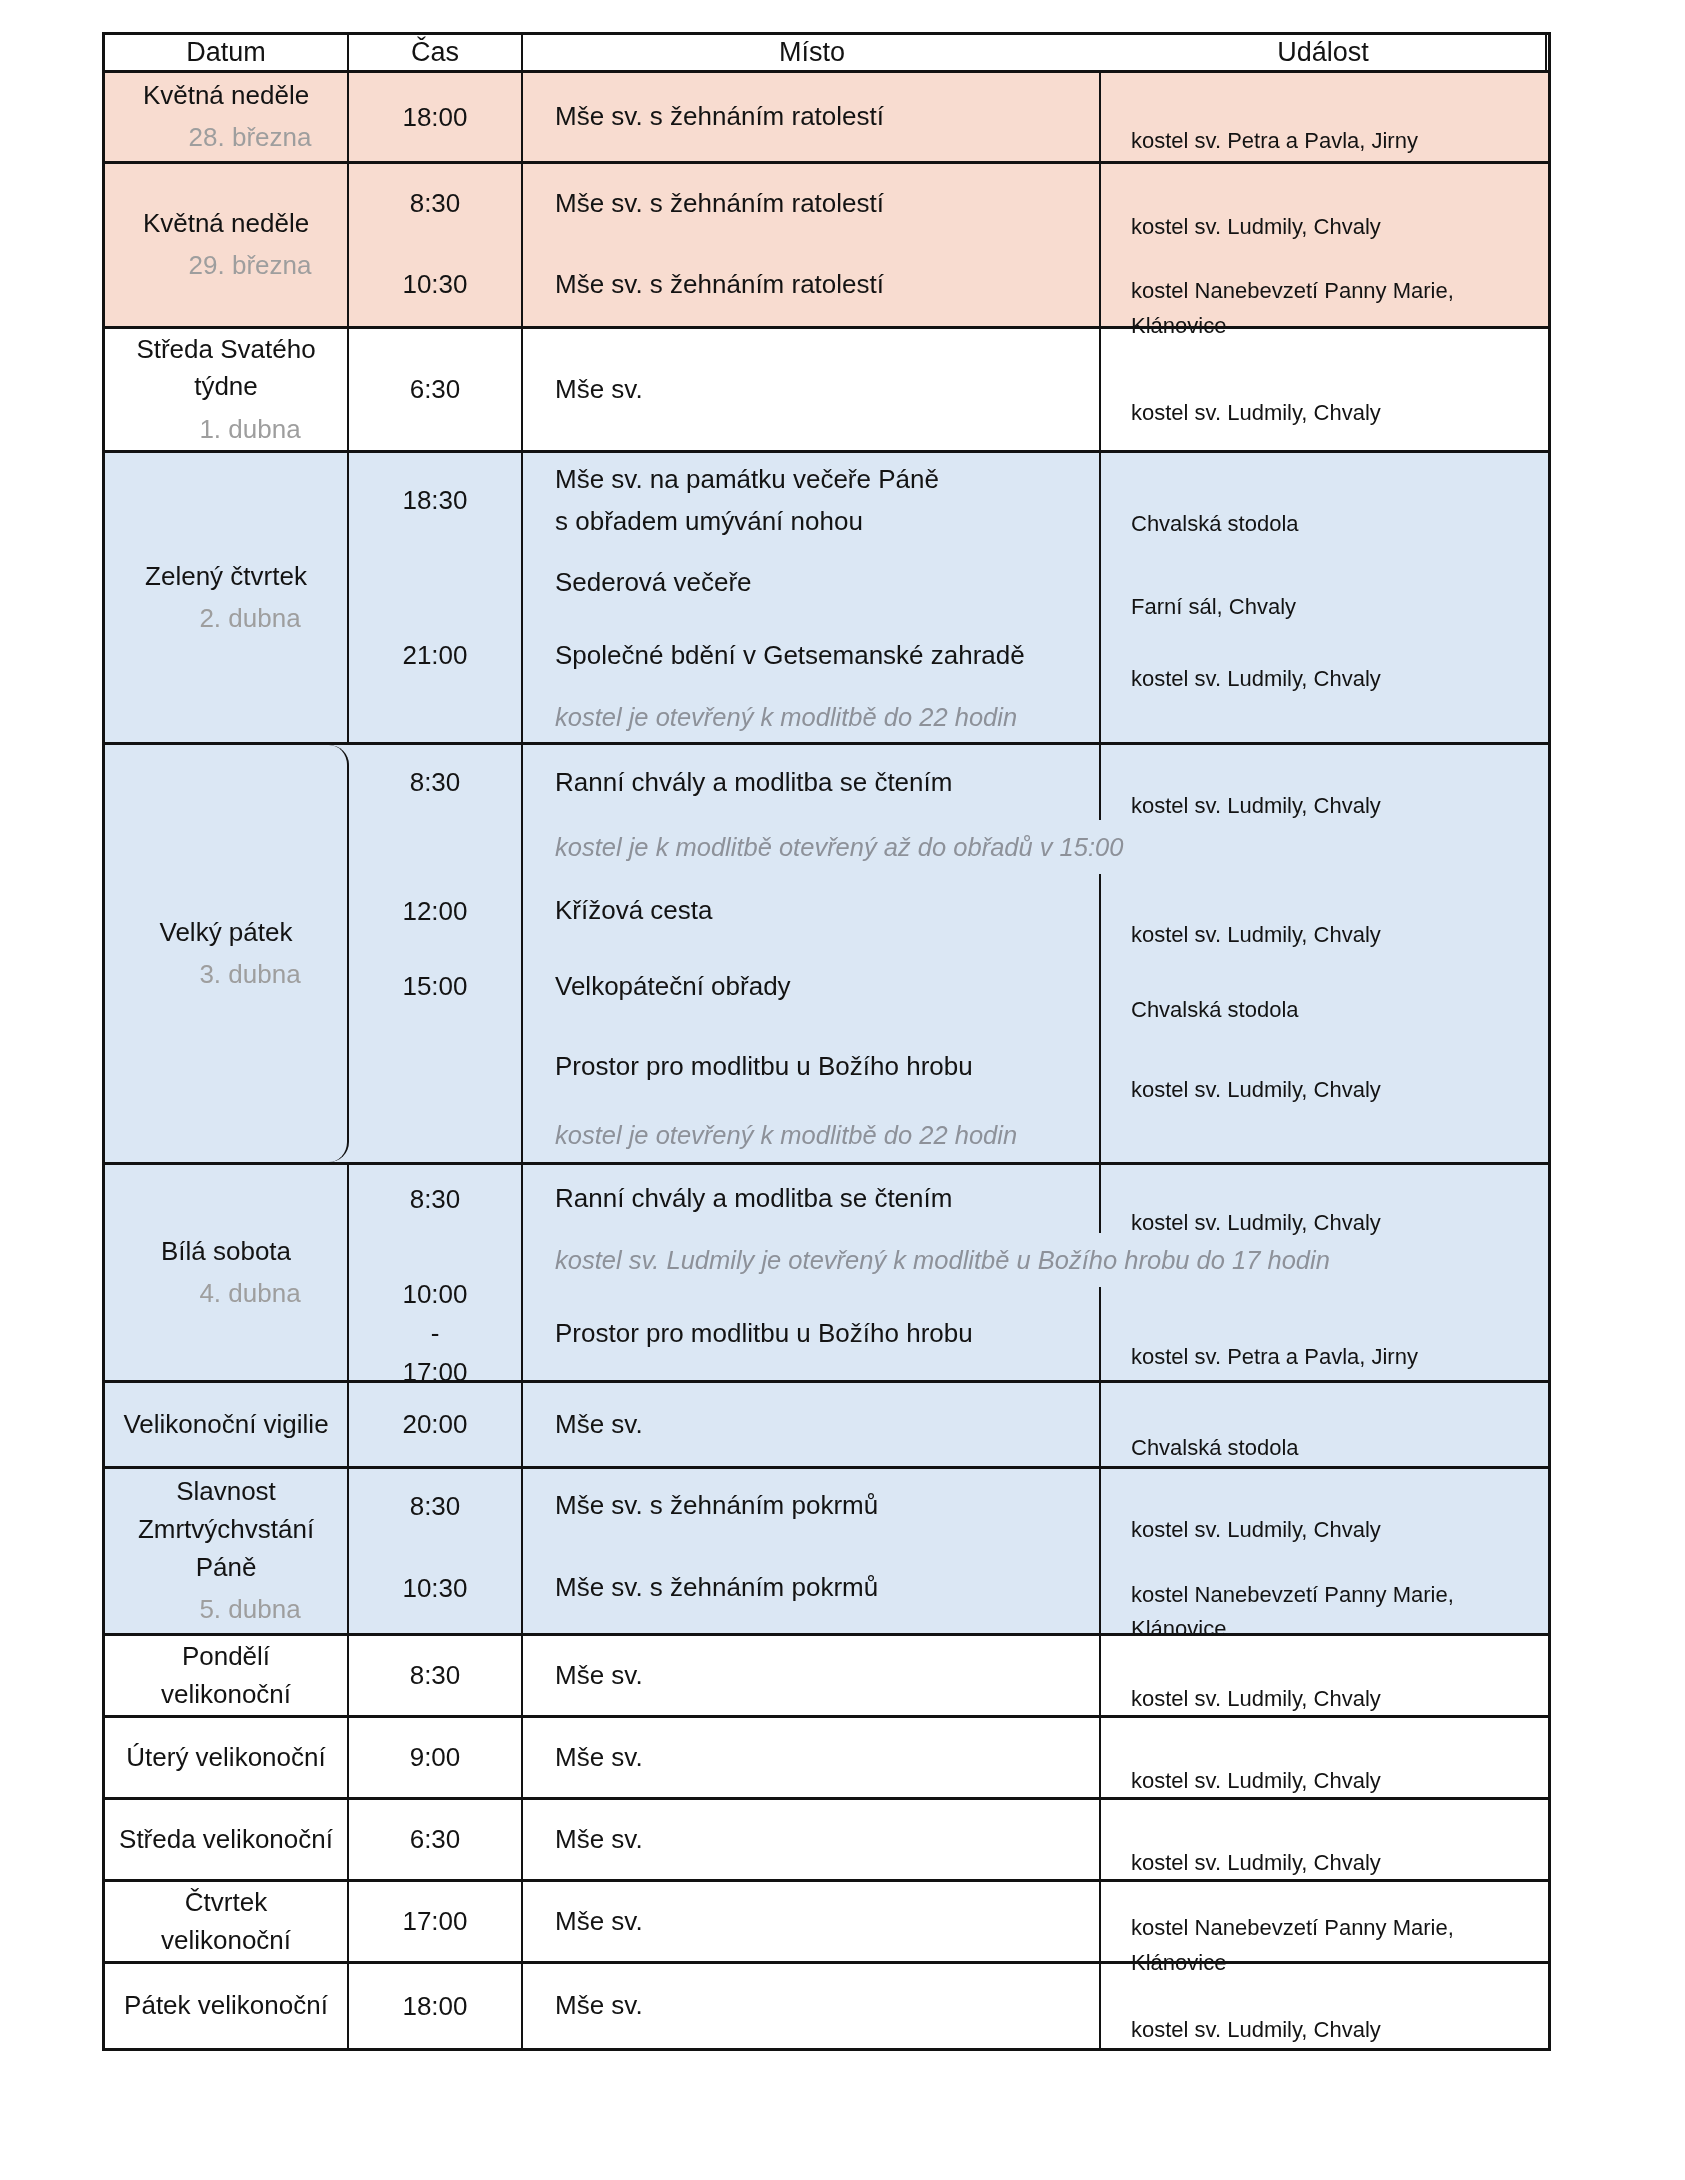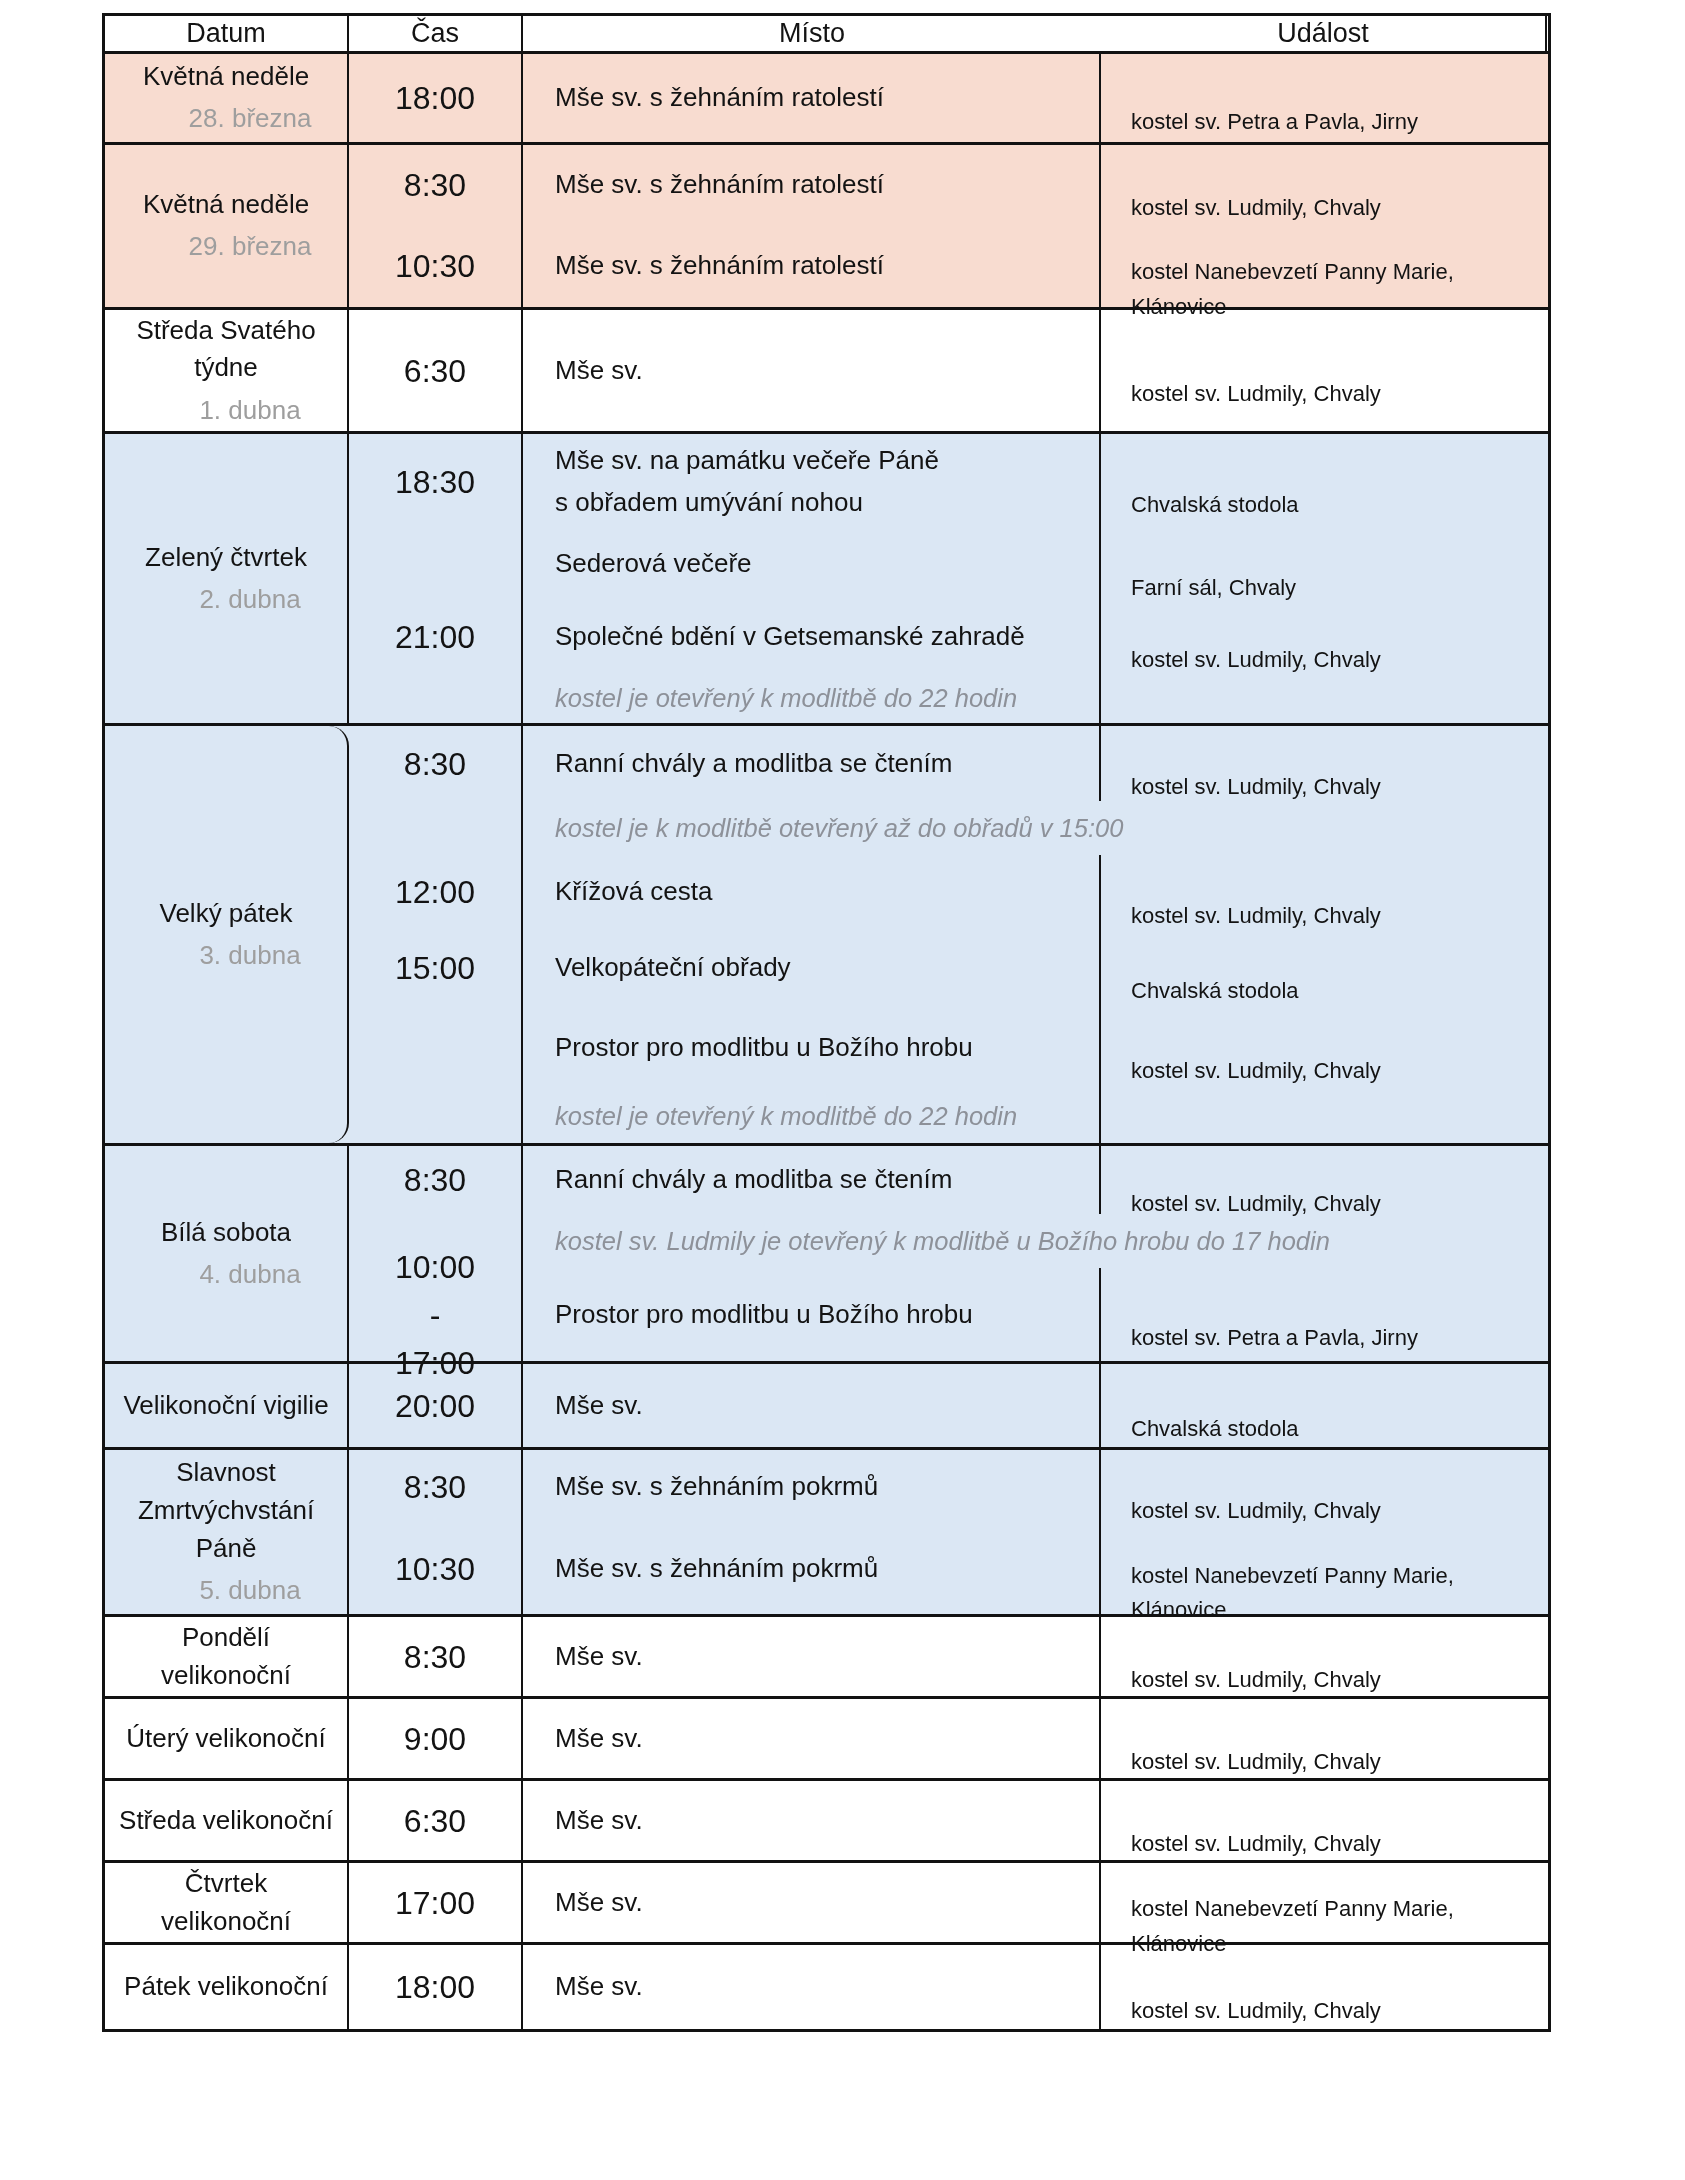--- a/index.html
+++ b/index.html
@@ -1,31 +1,31 @@
 <!DOCTYPE html>
 <html style="font-size:14px"><head>
 <meta charset="utf-8">
 <style>
   html,body{margin:0;padding:0;background:#ffffff;width:1685px;height:2180px;overflow:hidden;
     font-family:"Liberation Sans","DejaVu Sans",sans-serif;color:#131313;}
-  .tbl{position:absolute;left:102px;top:13px;width:1449px;box-sizing:border-box;
+  .tbl{position:absolute;left:102px;top:32px;width:1449px;box-sizing:border-box;
     border:3.5px solid #121212;background:#ffffff;}
   .hrow{display:grid;grid-template-columns:244px 174px 578px 446px;height:35px;background:#ffffff;}
   .hcell{display:flex;align-items:center;justify-content:center;font-size:27px;box-sizing:border-box;}
   .hcell.sep{border-right:2.6px solid #121212;}
   .group{display:grid;grid-template-columns:244px 174px 578px 446px;border-top:3.5px solid #121212;}
   .group.peach{background:#f8dcd0;}
   .group.blue{background:#dbe7f4;}
   .group.white{background:#ffffff;}
   .cell{box-sizing:border-box;display:flex;align-items:center;min-width:0;}
   .date-cell{grid-column:1;flex-direction:column;justify-content:center;text-align:center;
     border-right:2.6px solid #121212;padding:3.5px 7px;}
   .day{font-size:26px;line-height:1.45;white-space:pre-line;color:#131313;}
   .date{font-size:26px;line-height:1.45;margin-top:4.4px;color:#9e9e9e;margin-left:48px;}
-  .time{grid-column:2;justify-content:center;text-align:center;font-size:32px;line-height:1.5;
+  .time{grid-column:2;justify-content:center;text-align:center;font-size:26px;line-height:1.5;
     white-space:pre-line;border-right:2.6px solid #121212;}
   .event{grid-column:3;padding-left:32px;padding-right:7px;font-size:26px;line-height:1.6;
     white-space:pre-line;border-right:2.6px solid #121212;}
   .place{grid-column:4;padding-left:30px;padding-right:10.5px;font-size:22px;line-height:1.55;
     white-space:pre-line;margin-top:48px;}
   .note{padding-left:32px;font-style:italic;font-size:25.5px;color:#8d9199;}
   .note.keep-sep{border-right:2.6px solid #121212;}
 </style>
 </head>
 <body>

